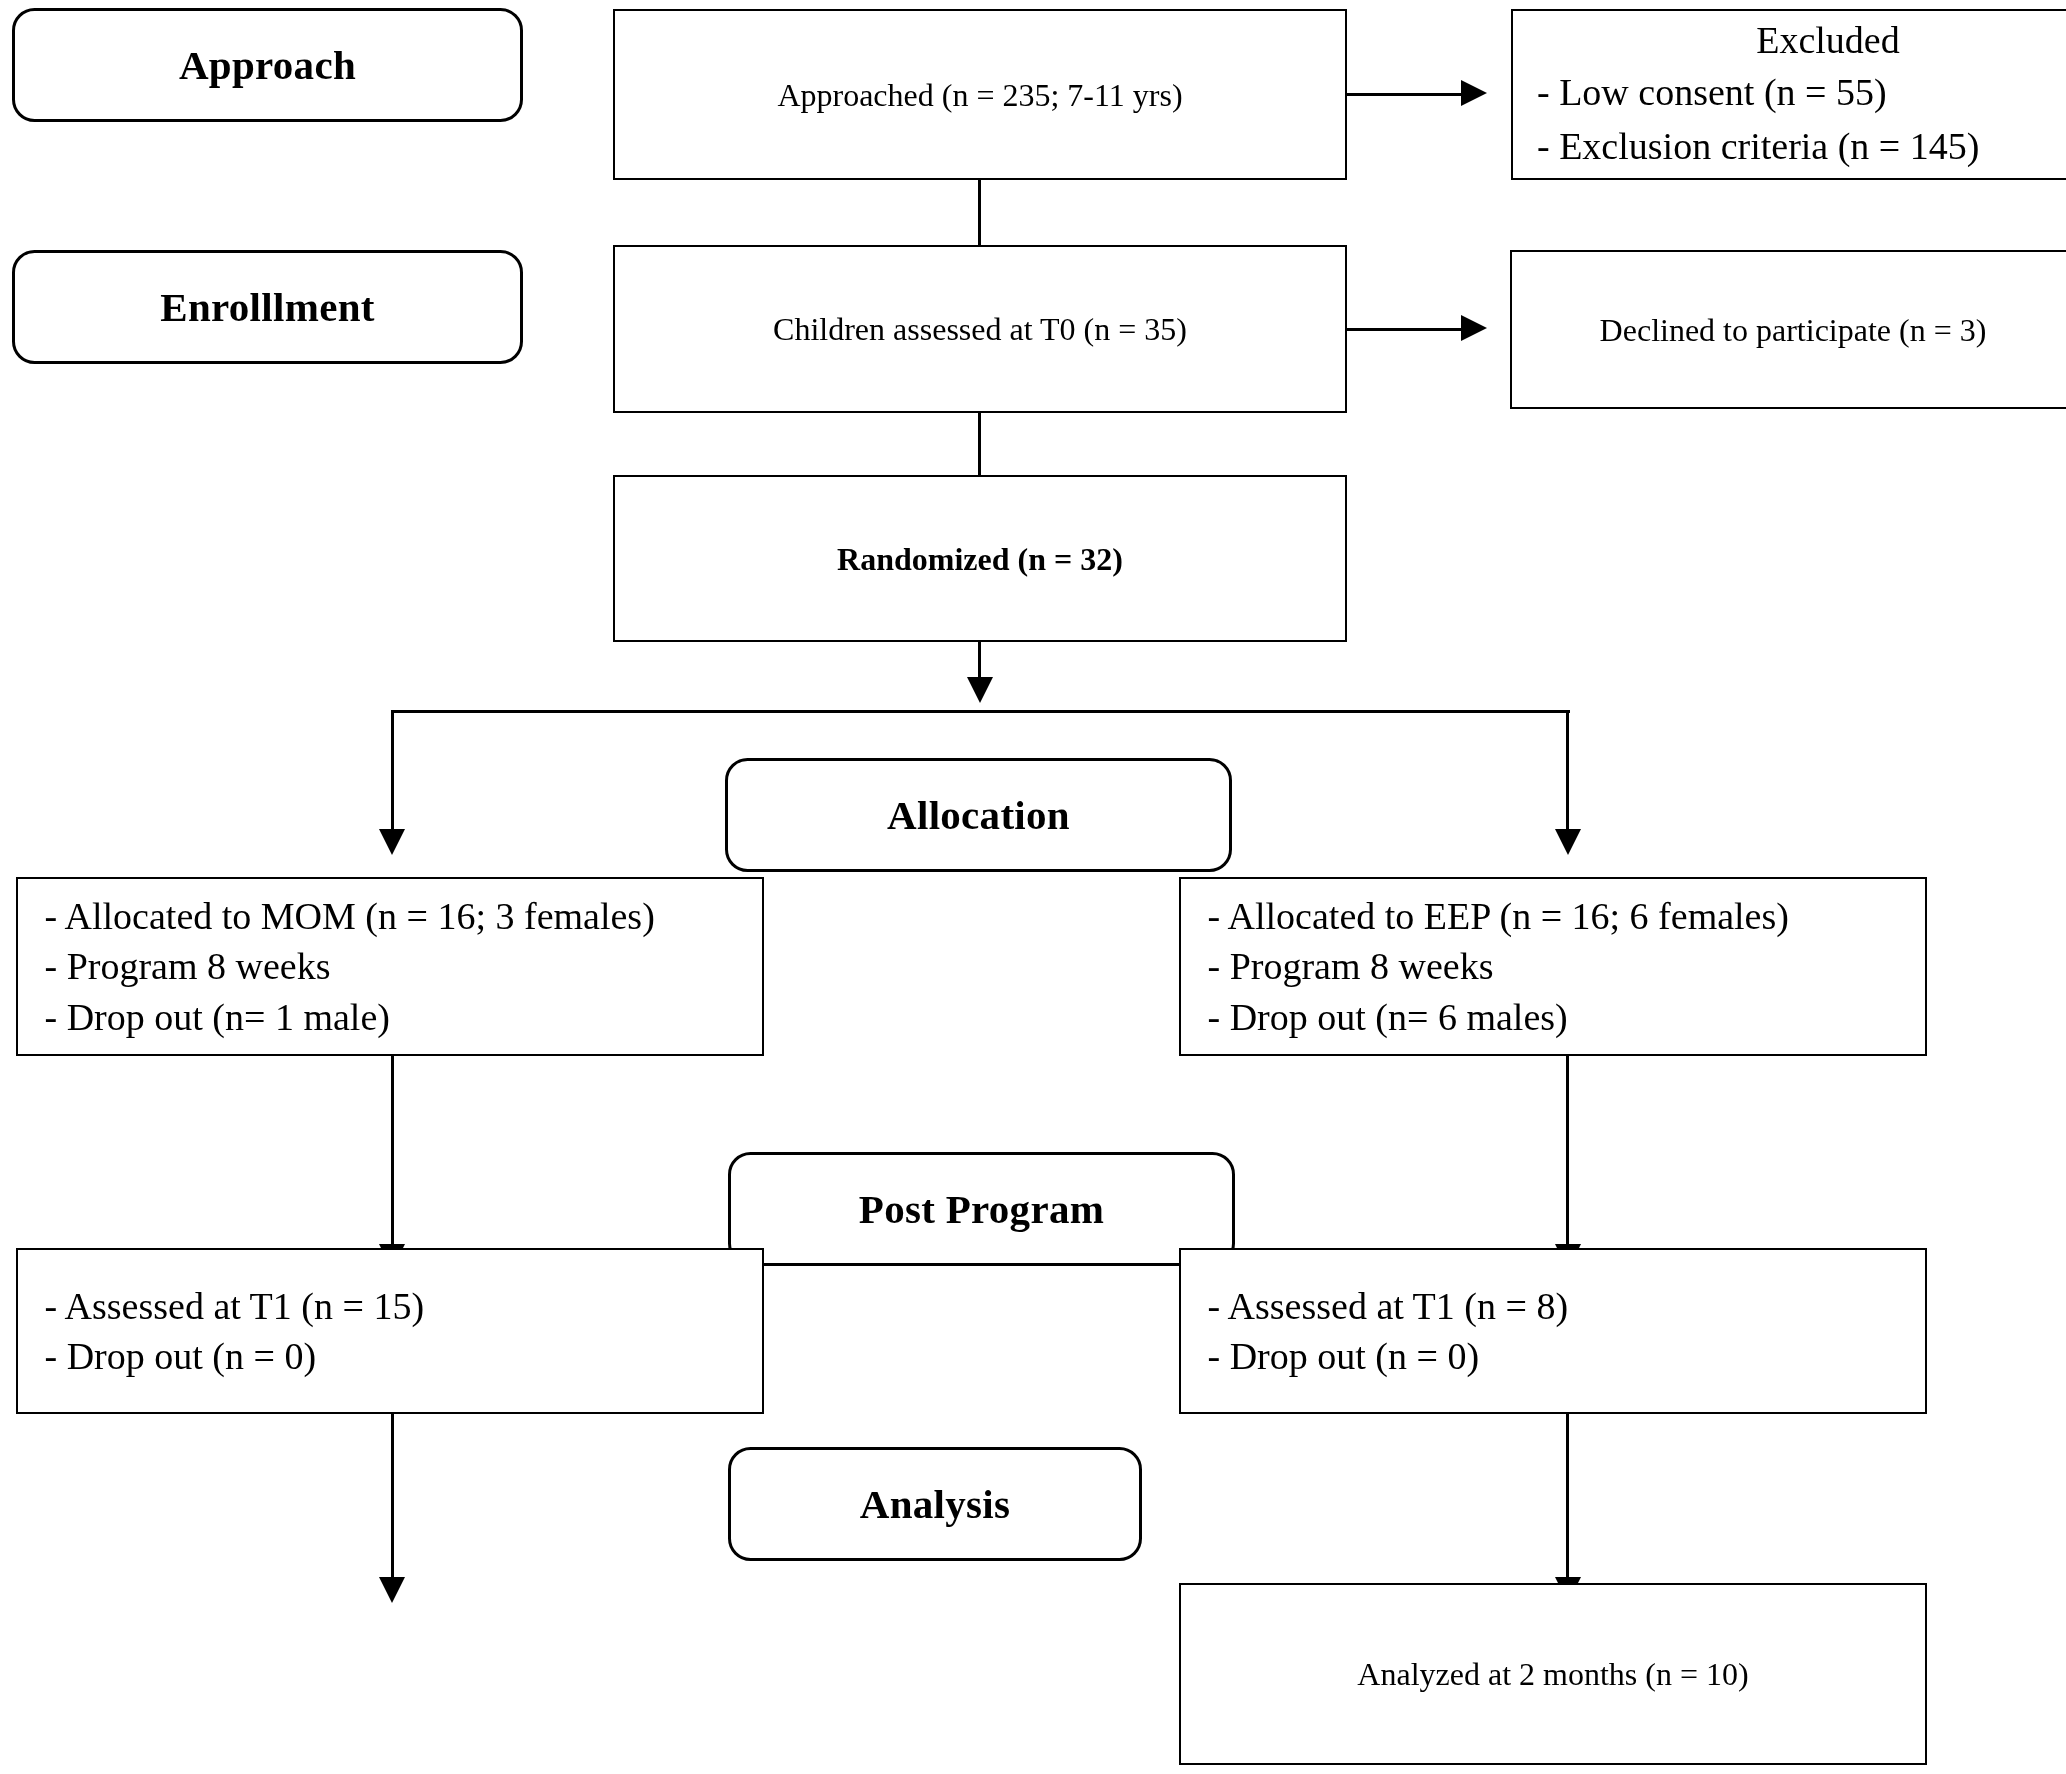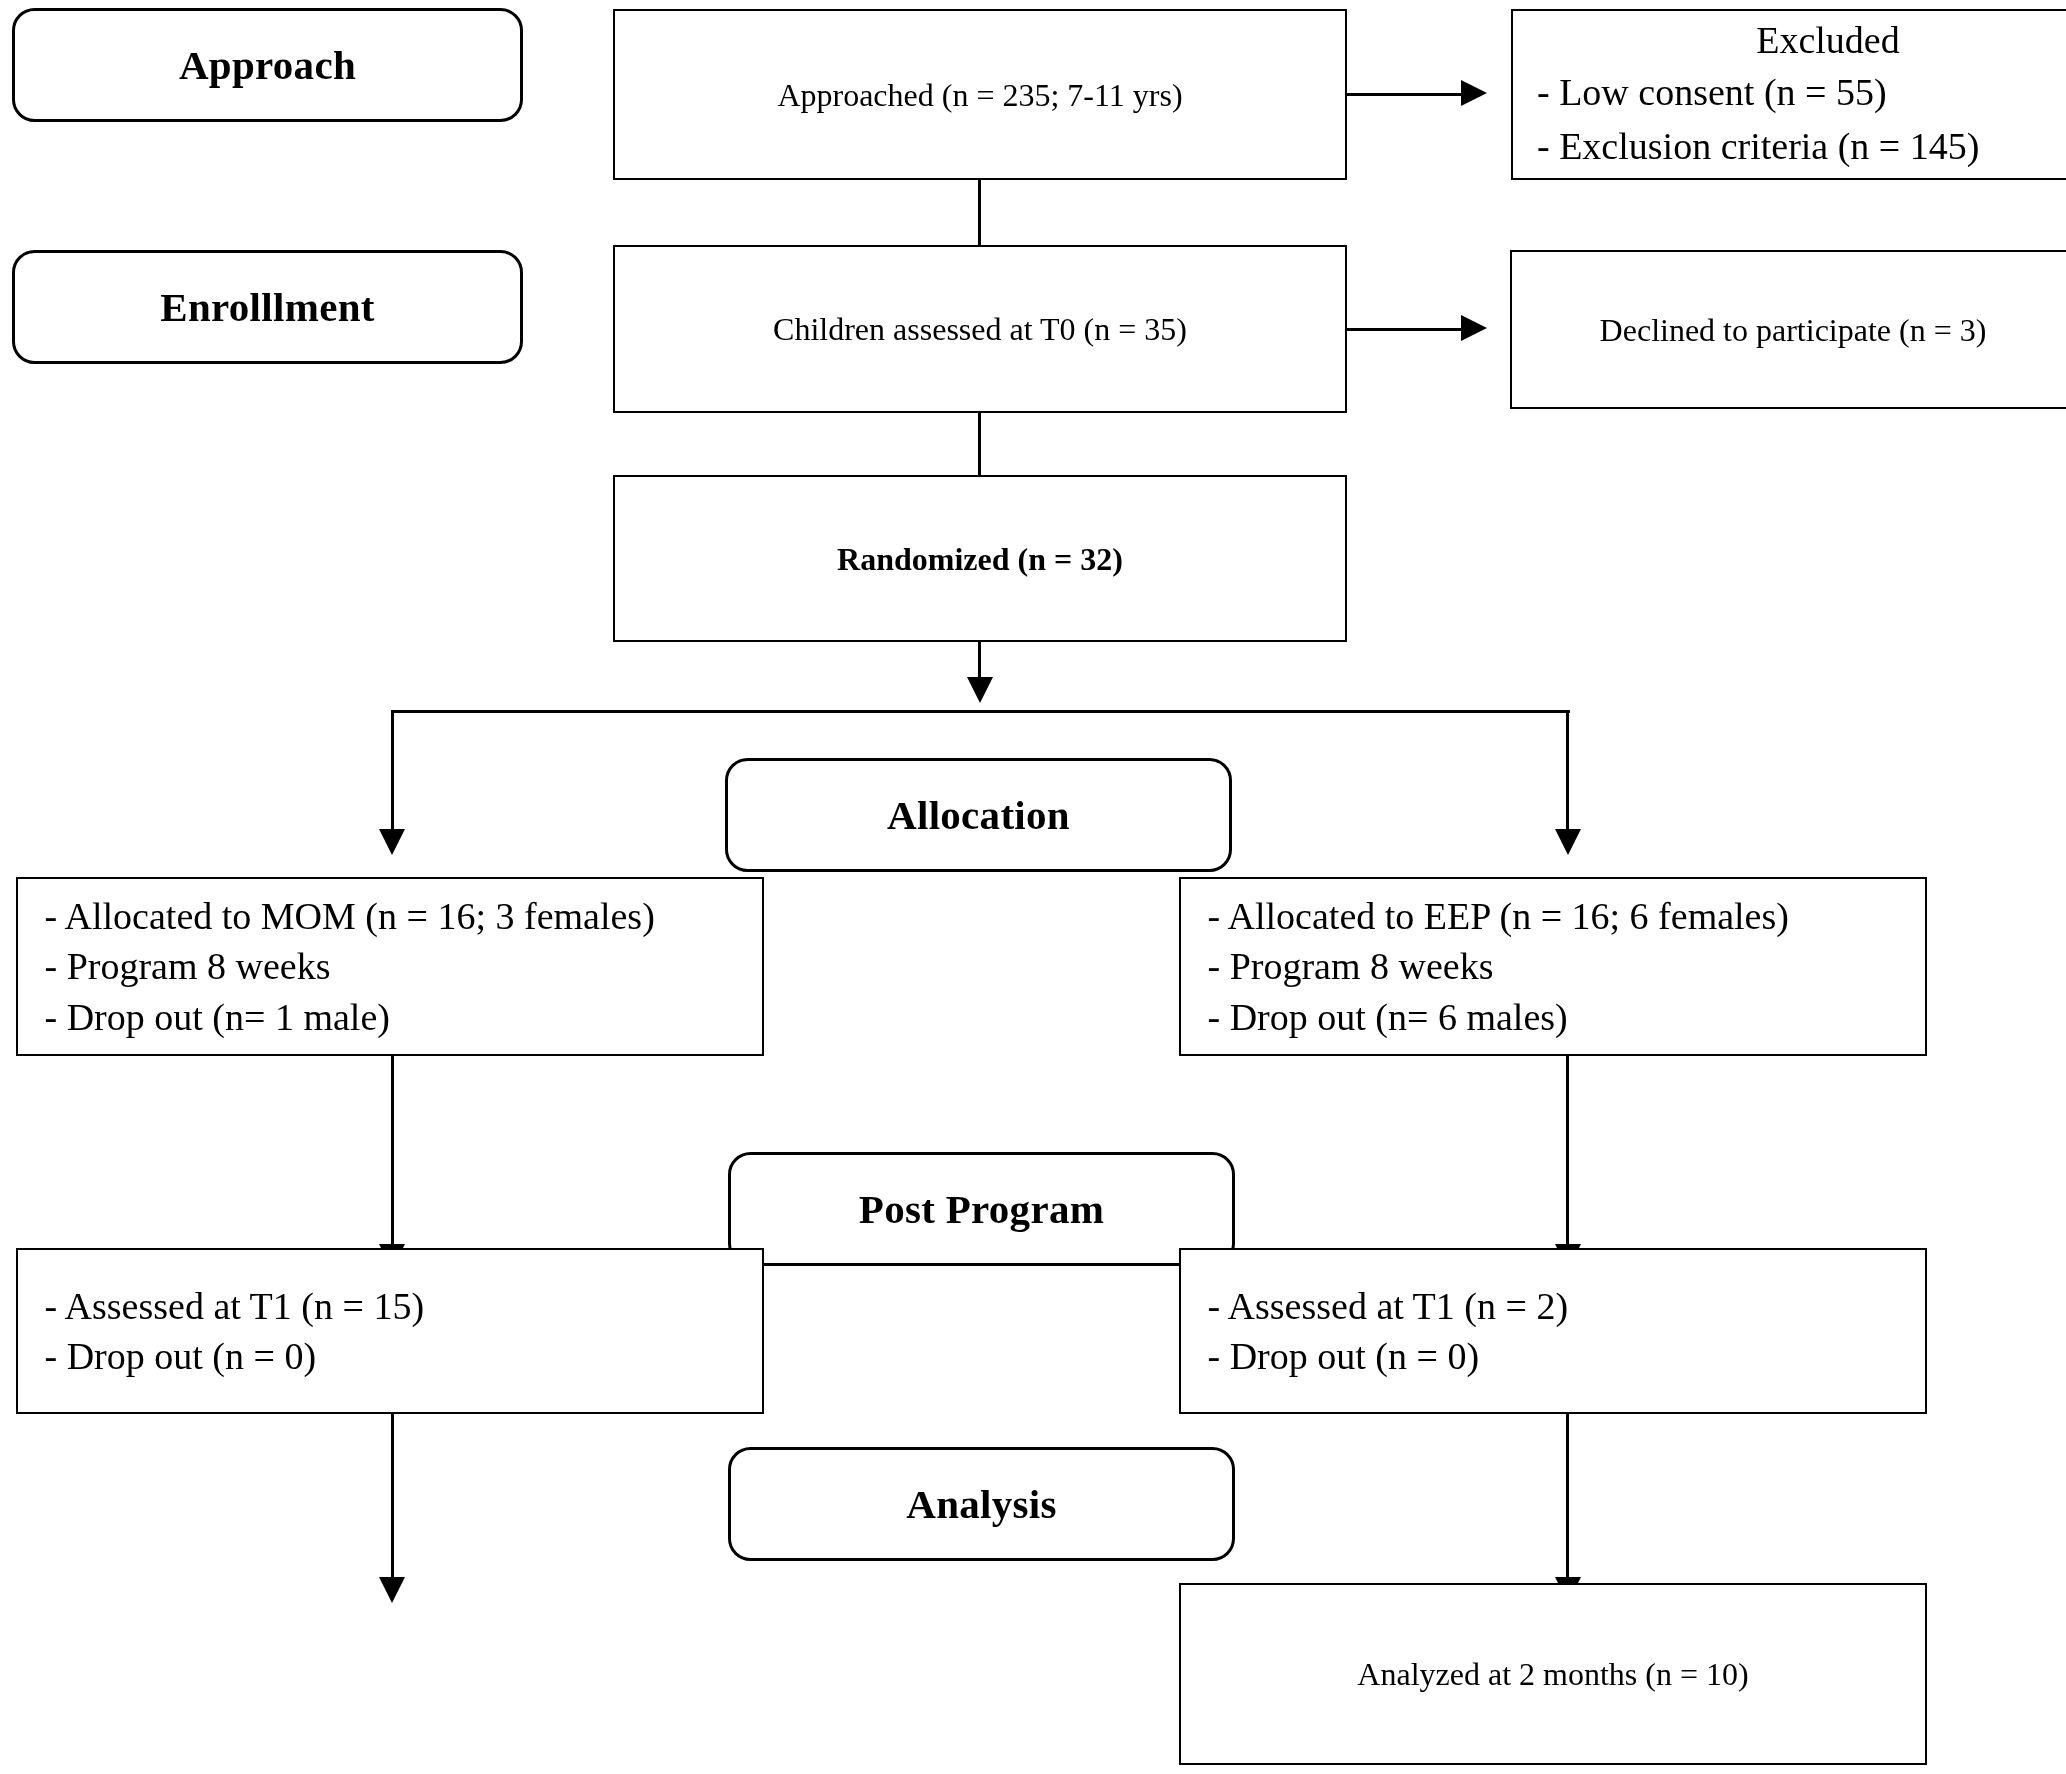--- a/index.html
+++ b/index.html
@@ -199,32 +199,32 @@
 
   <div class="box leftpad" style="left:16px; top:1248px; width:748px; height:166px;">
     <div class="blocktxt pad-l">
       <div>- Assessed at T1 (n = 15)</div>
       <div>- Drop out (n = 0)</div>
     </div>
   </div>
 
   <div class="box leftpad" style="left:1179px; top:1248px; width:748px; height:166px;">
     <div class="blocktxt pad-l">
-      <div>- Assessed at T1 (n = 2)</div>
+      <div>- Assessed at T1 (n = 8)</div>
       <div>- Drop out (n = 0)</div>
     </div>
   </div>
 
   <div class="vline" style="left:391px; top:1413px; height:169px;"></div>
   <div class="arrow-down" style="left:379px; top:1577px;"></div>
 
   <div class="vline" style="left:1566px; top:1413px; height:169px;"></div>
   <div class="arrow-down" style="left:1555px; top:1577px;"></div>
 
-  <div class="stage" style="left:728px; top:1447px; width:507px; height:114px;">
+  <div class="stage" style="left:728px; top:1447px; width:414px; height:114px;">
     <span>Analysis</span>
   </div>
 
 
   <div class="box center" style="left:1179px; top:1583px; width:748px; height:182px;">
     <span class="txt">Analyzed at 2 months (n = 10)</span>
   </div>
 
 </div>
 

